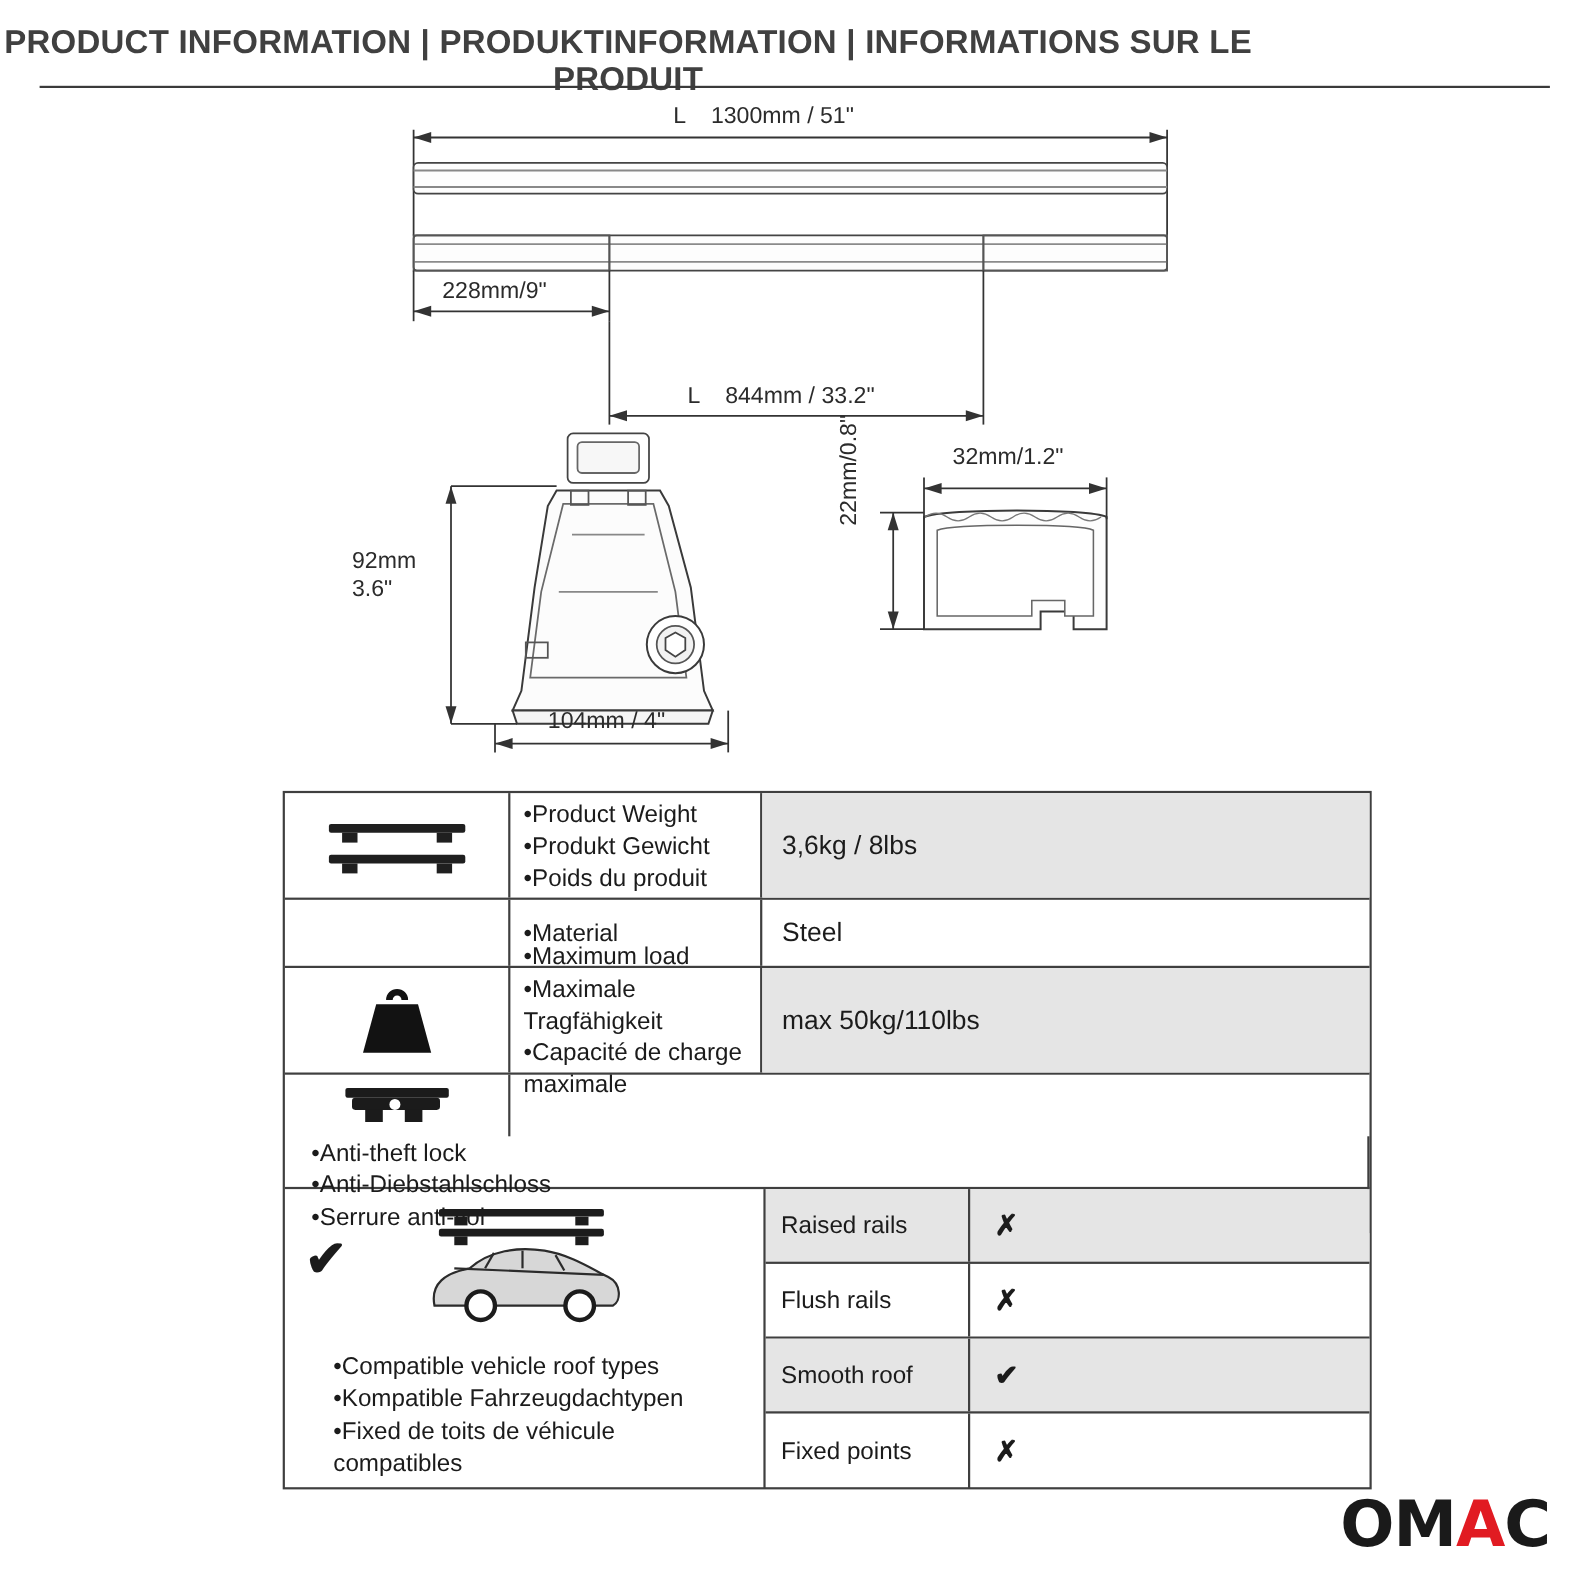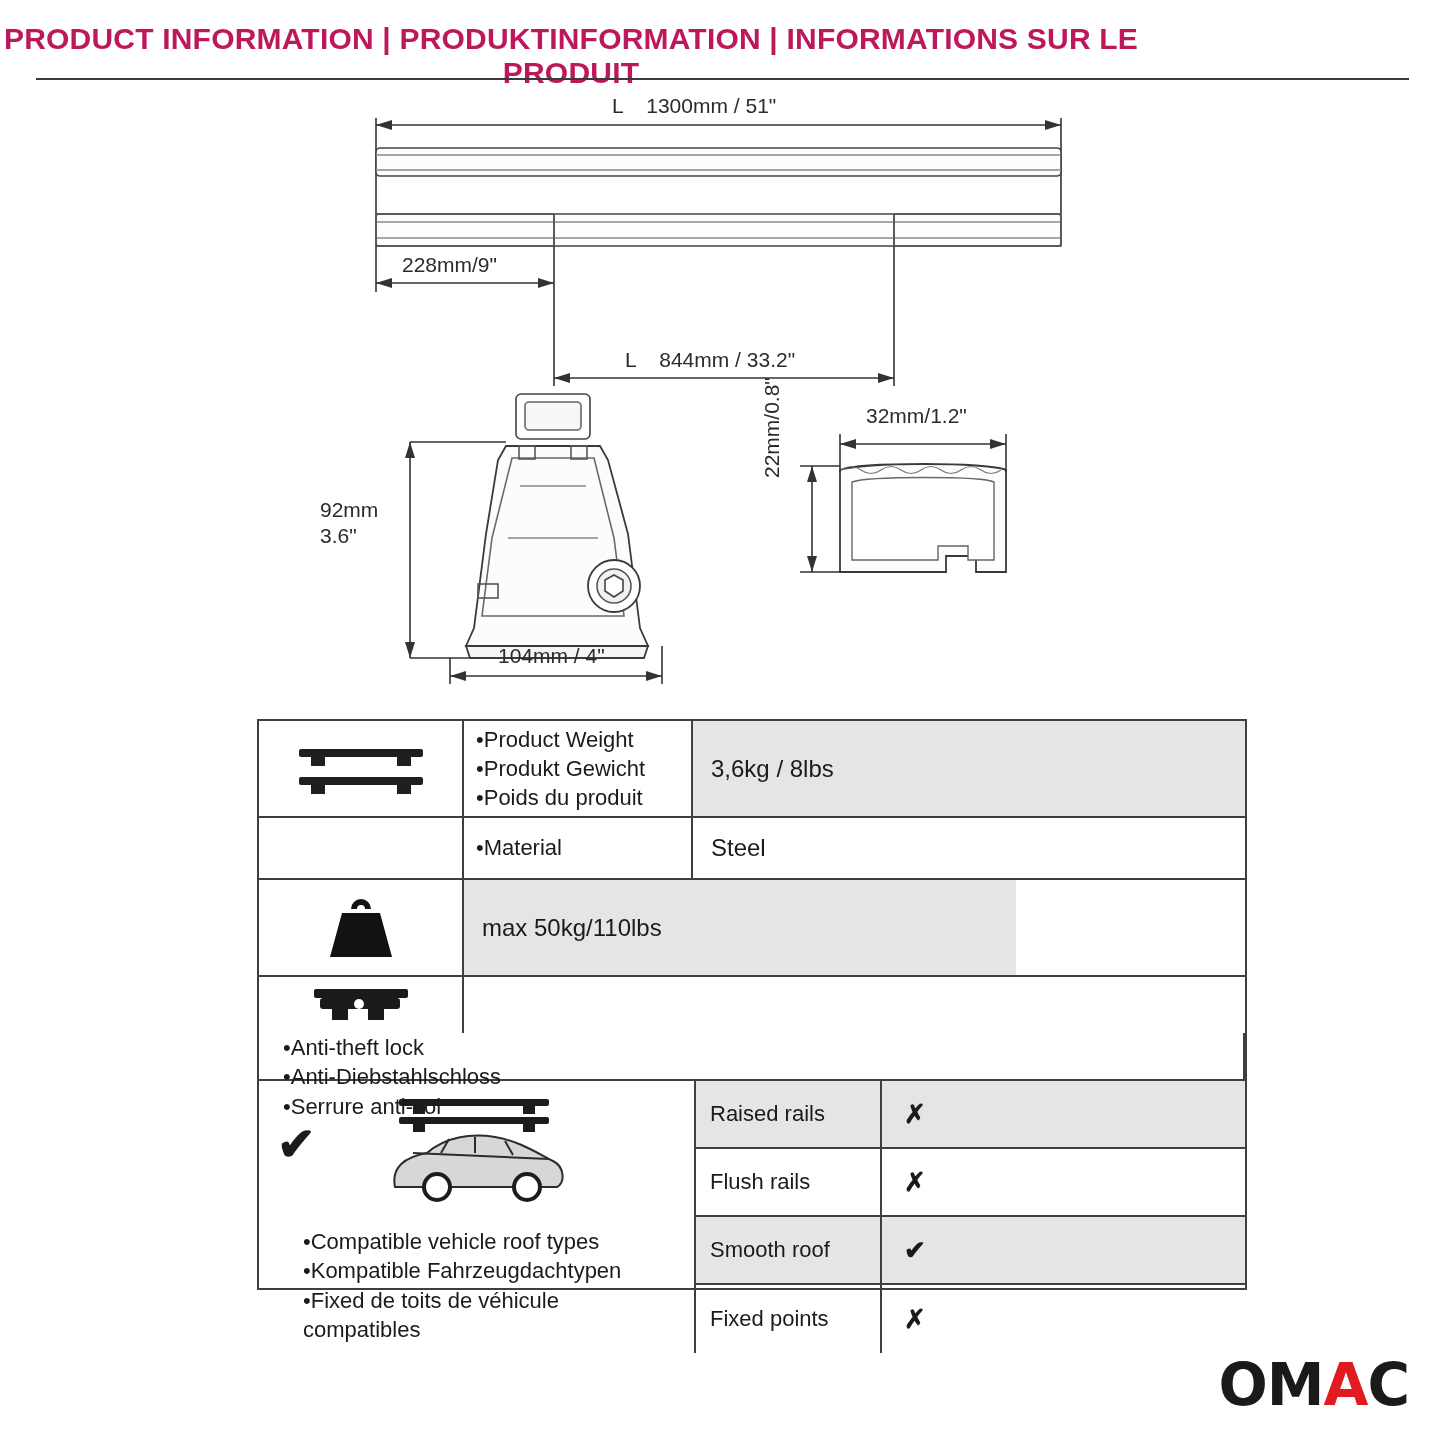--- a/index.html
+++ b/index.html
@@ -11,36 +11,36 @@
     position:relative;
     overflow:hidden;
   }
   .page{position:absolute;left:0;top:0;width:1445px;height:1445px;}
 
   
   .header{
     position:absolute;left:0;top:22px;width:1142px;
     text-align:center;
     font-size:30px;font-weight:bold;letter-spacing:0.2px;
-    color:#be185d;
+    color:#404040;
   }
   .header-rule{
     position:absolute;left:36px;top:78px;width:1373px;height:2px;background:#3a3a3a;
   }
 
   
   .draw{position:absolute;left:0;top:86px;width:1445px;height:616px;}
 
   .dimlabel{
     position:absolute;font-size:21px;color:#2b2b2b;white-space:nowrap;
   }
 
   
   .spec{
-    position:absolute;left:257px;top:719px;width:990px;height:571px;
+    position:absolute;left:257px;top:719px;width:990px;height:635px;
     border:2px solid #3f3f3f;
     box-sizing:border-box;
     background:#fff;
   }
   .row{display:flex;border-bottom:2px solid #3f3f3f;box-sizing:border-box;}
   .row:last-child{border-bottom:none;}
   .cell-icon{
     width:205px;min-width:205px;border-right:2px solid #3f3f3f;
     display:flex;align-items:center;justify-content:center;box-sizing:border-box;
   }
@@ -249,20 +249,27 @@
     </div>
 
     <div class="row row3">
       <div class="cell-icon">
         <svg width="86" height="70" viewBox="0 0 86 70">
           <g fill="#121212">
             <path d="M43 6 a10 10 0 0 0 -10 10 h6 a4 4 0 0 1 8 0 h6 a10 10 0 0 0 -10 -10 z"></path>
             <path d="M24 20 L62 20 L74 64 L12 64 Z"></path>
           </g>
         </svg>
+      </div>
+      <div class="cell-label">
+        <div class="bullets">
+          <div>•Maximum load</div>
+          <div>•Maximale Tragfähigkeit</div>
+          <div>•Capacité de charge maximale</div>
+        </div>
       </div>
       <div class="cell-value shaded">max 50kg/110lbs</div>
     </div>
 
     <div class="row row4">
       <div class="cell-icon">
         <svg width="110" height="56" viewBox="0 0 110 56">
           <g fill="#1b1b1b">
             <rect x="8" y="12" width="94" height="9" rx="2"></rect>
             <rect x="14" y="21" width="80" height="11" rx="3"></rect>

